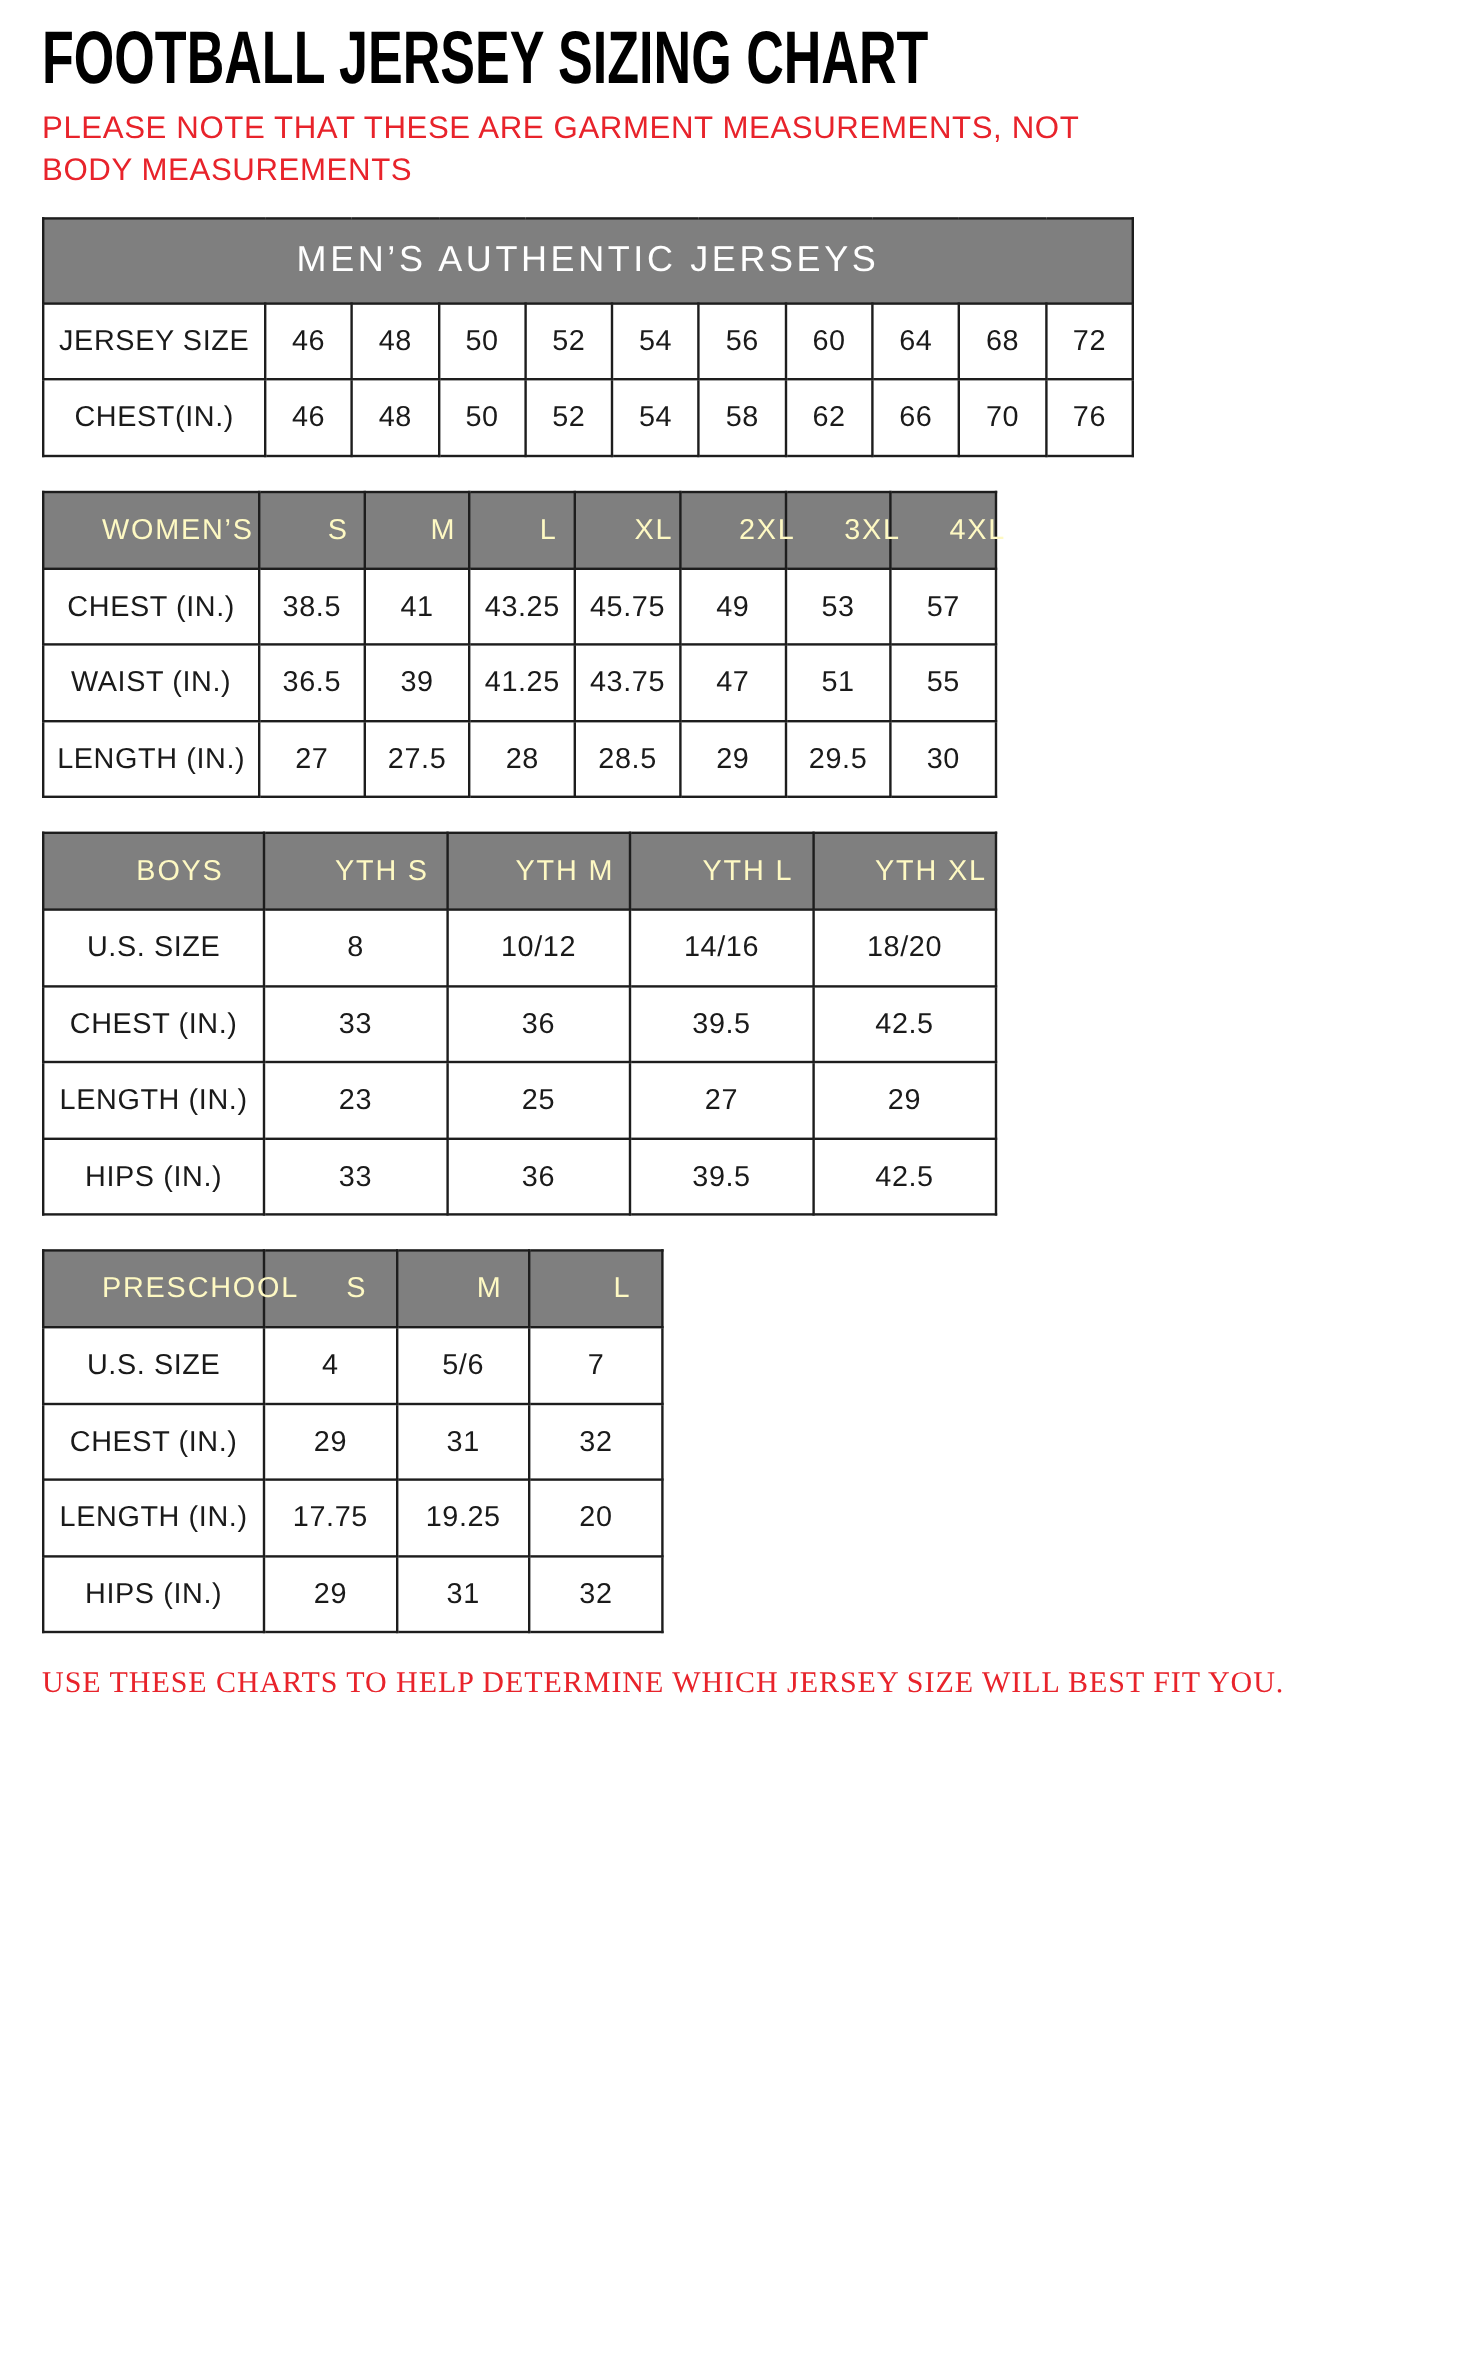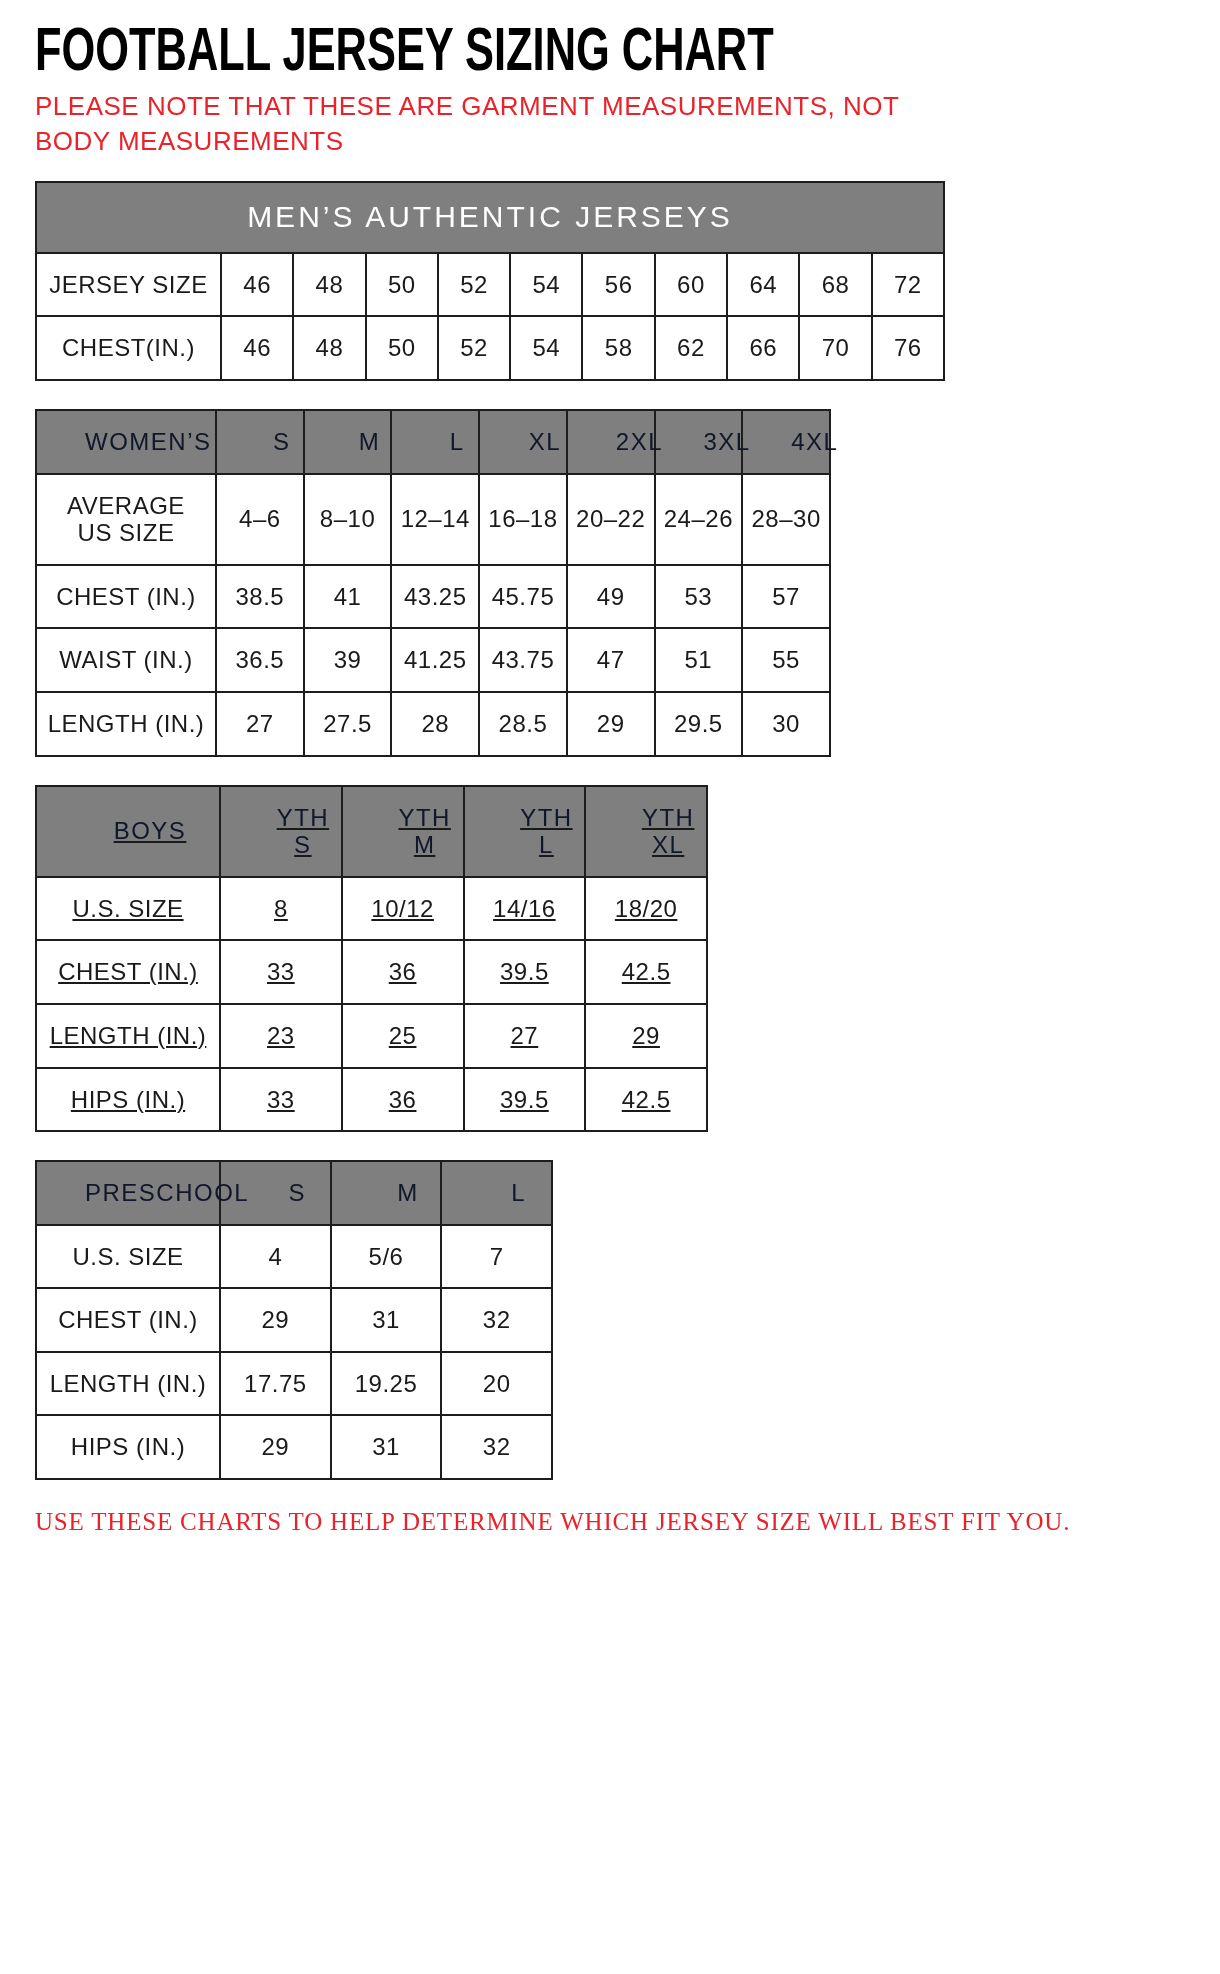--- a/index.html
+++ b/index.html
@@ -51,30 +51,30 @@
   }
   tr.banner-row td {
     background: var(--header-gray, #7f7f7f);
     color: #ffffff;
     font-size: 30px;
     letter-spacing: 3px;
     padding: 17px 4px;
   }
   tr.gray-header td {
     background: var(--header-gray, #7f7f7f);
-    color: #0f172a;
+    color: #fef9c3;
     letter-spacing: 1.5px;
     padding-left: 48px;
   }
 
   table.mens { width: 910px; }
   table.mens col.label-col { width: 185px; }
   table.womens { width: 796px; }
   table.womens col.label-col { width: 180px; }
-  table.boys { width: 673px; text-decoration: underline; }
+  table.boys { width: 796px; }
   table.boys col.label-col { width: 184px; }
   table.preschool { width: 518px; }
   table.preschool col.label-col { width: 184px; }
 
   .footer {
     color: var(--accent, #e8232b);
     font-size: 25px;
     letter-spacing: 0.8px;
     margin-top: 23px;
     font-family: Liberation Serif, serif;
@@ -152,31 +152,20 @@
           <td>WOMEN’S</td>
           <td>S</td>
           <td>M</td>
           <td>L</td>
           <td>XL</td>
           <td>2XL</td>
           <td>3XL</td>
           <td>4XL</td>
         </tr>
         <tr>
-          <td>AVERAGE
-US SIZE</td>
-          <td>4–6</td>
-          <td>8–10</td>
-          <td>12–14</td>
-          <td>16–18</td>
-          <td>20–22</td>
-          <td>24–26</td>
-          <td>28–30</td>
-        </tr>
-        <tr>
           <td>CHEST (IN.)</td>
           <td>38.5</td>
           <td>41</td>
           <td>43.25</td>
           <td>45.75</td>
           <td>49</td>
           <td>53</td>
           <td>57</td>
         </tr>
         <tr>

